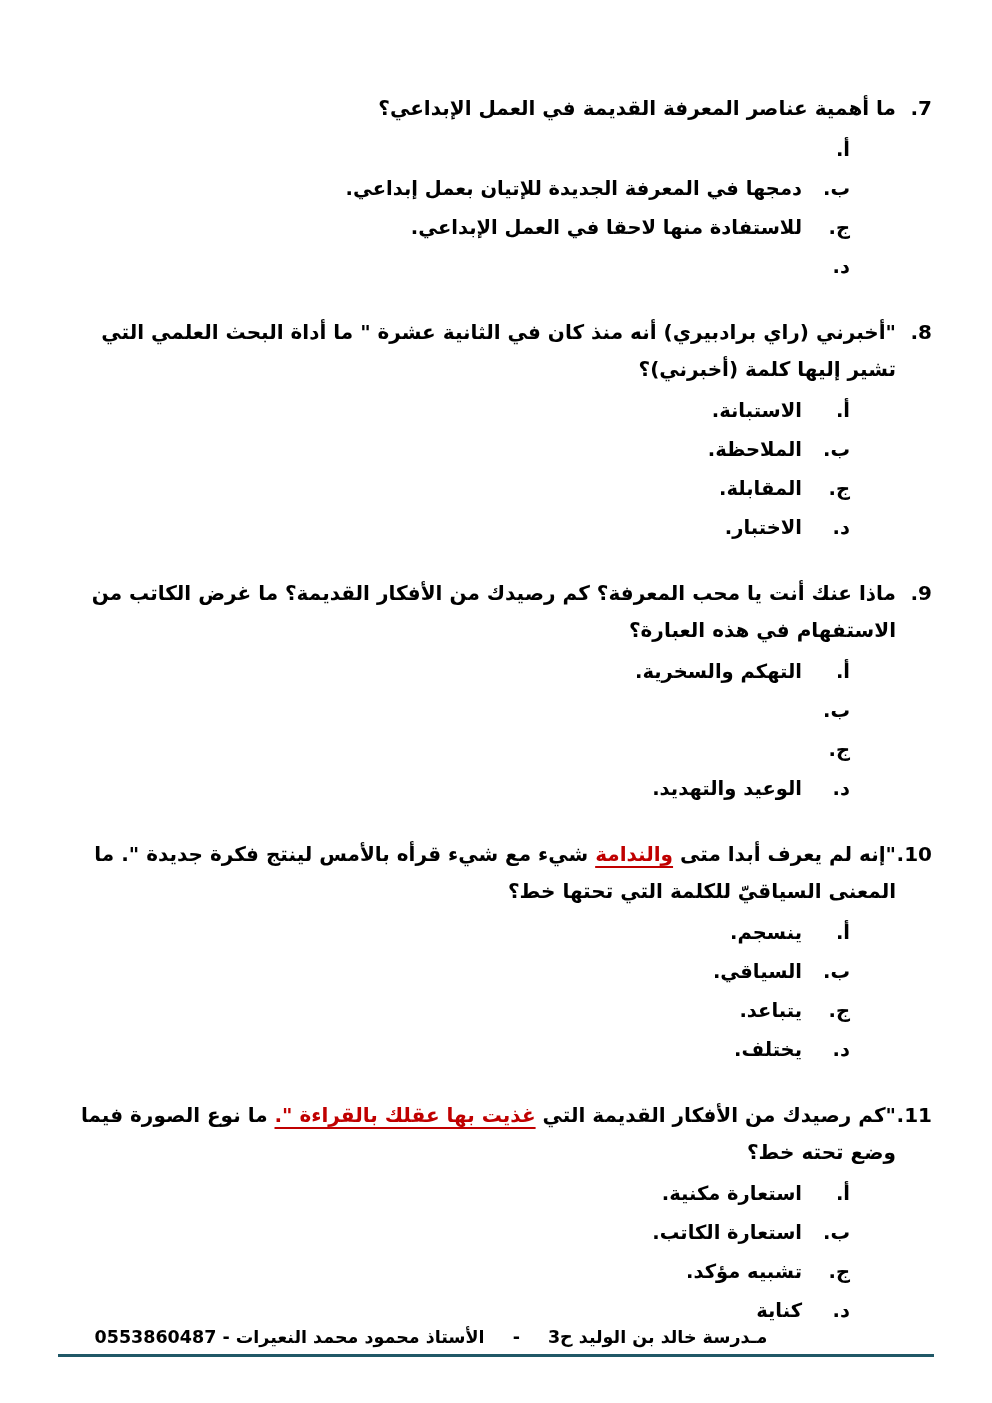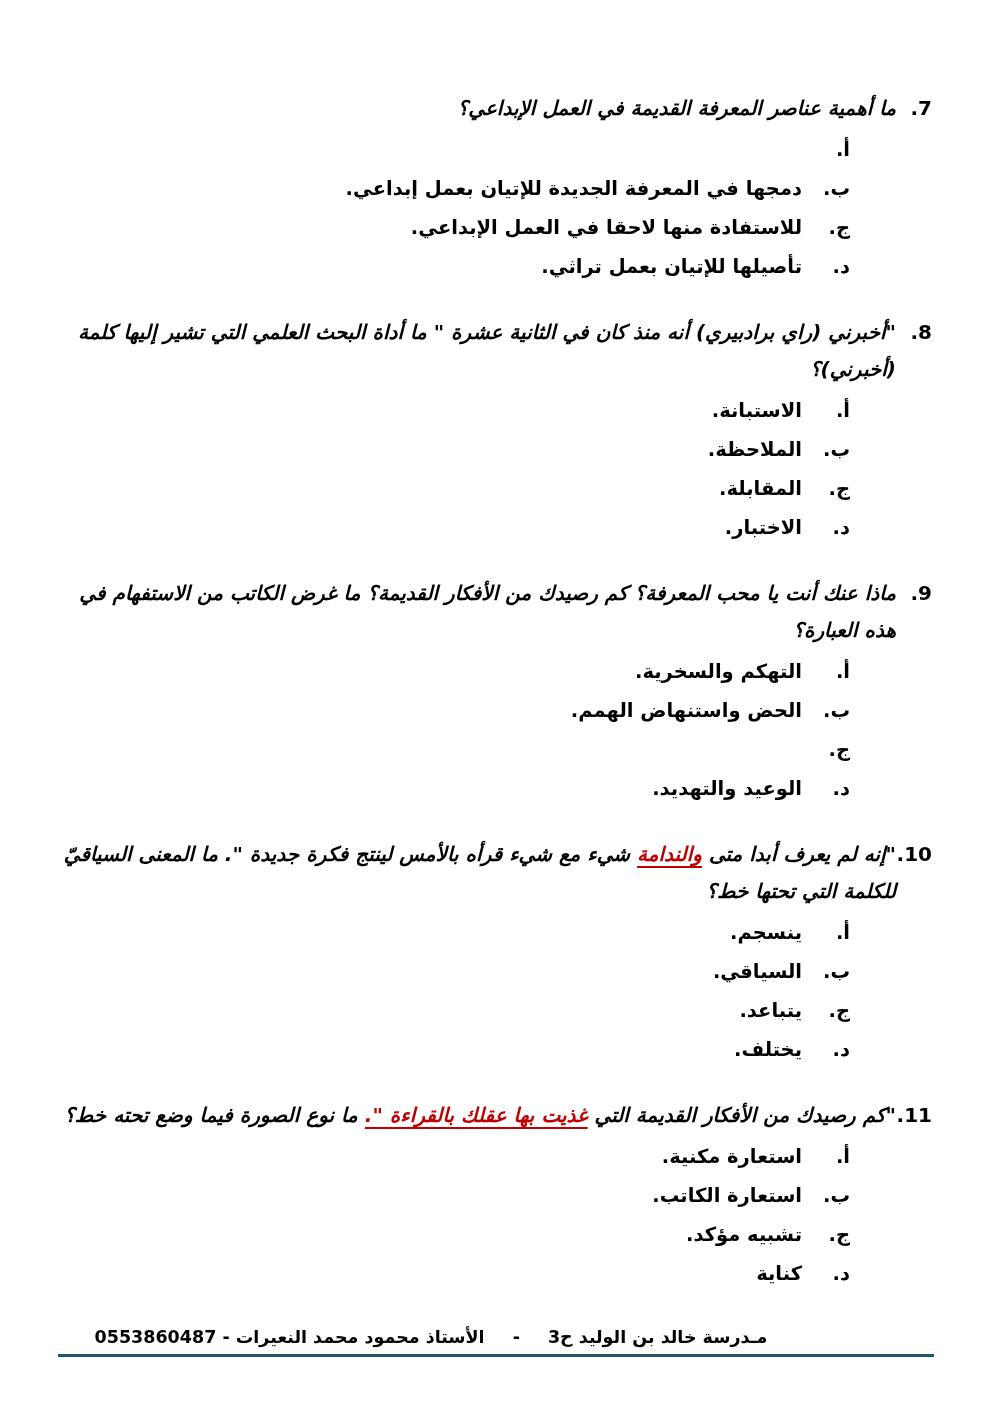--- a/index.html
+++ b/index.html
@@ -9,21 +9,21 @@
     font-family: "DejaVu Sans", sans-serif;
     color: var(--text-color, #000000);
     overflow: hidden;
     position: relative;
   }
   .page { width: 992px; height: 1403px; position: relative; direction: rtl; }
   .content { padding: 90px 60px 0 56px; }
   .question { margin-bottom: 28px; }
   .q-header { display: flex; font-weight: bold; font-size: 20px; line-height: 37px; }
   .q-num { flex: 0 0 36px; }
-  .q-text { flex: 1; font-style: italic; }
+  .q-text { flex: 1; }
   .options { padding-right: 82px; margin-top: 3px; }
   .option { display: flex; font-weight: bold; font-size: 19.5px; line-height: 39px; }
   .opt-letter { flex: 0 0 48px; }
   .seg-red {
     color: var(--red-color, #c00000);
     text-decoration: underline;
     text-decoration-color: var(--red-color, #c00000);
     text-decoration-thickness: 1.5px;
     text-underline-offset: 5px;
   }
@@ -54,21 +54,20 @@
           <div class="option">
             <span class="opt-letter">ب.</span>
             <span>دمجها في المعرفة الجديدة للإتيان بعمل إبداعي.</span>
           </div>
           <div class="option">
             <span class="opt-letter">ج.</span>
             <span>للاستفادة منها لاحقا في العمل الإبداعي.</span>
           </div>
           <div class="option">
             <span class="opt-letter">د.</span>
-            <span>تأصيلها للإتيان بعمل تراثي.</span>
           </div>
         </div>
       </div>
       <div class="question">
         <div class="q-header">
           <span class="q-num">8.</span>
           <span class="q-text"><span>"أخبرني (راي برادبيري) أنه منذ كان في الثانية عشرة " ما أداة البحث العلمي التي تشير إليها كلمة (أخبرني)؟</span></span>
         </div>
         <div class="options">
           <div class="option">
@@ -94,21 +93,20 @@
           <span class="q-num">9.</span>
           <span class="q-text"><span>ماذا عنك أنت يا محب المعرفة؟ كم رصيدك من الأفكار القديمة؟ ما غرض الكاتب من الاستفهام في هذه العبارة؟</span></span>
         </div>
         <div class="options">
           <div class="option">
             <span class="opt-letter">أ.</span>
             <span>التهكم والسخرية.</span>
           </div>
           <div class="option">
             <span class="opt-letter">ب.</span>
-            <span>الحض واستنهاض الهمم.</span>
           </div>
           <div class="option">
             <span class="opt-letter">ج.</span>
           </div>
           <div class="option">
             <span class="opt-letter">د.</span>
             <span>الوعيد والتهديد.</span>
           </div>
         </div>
       </div>

